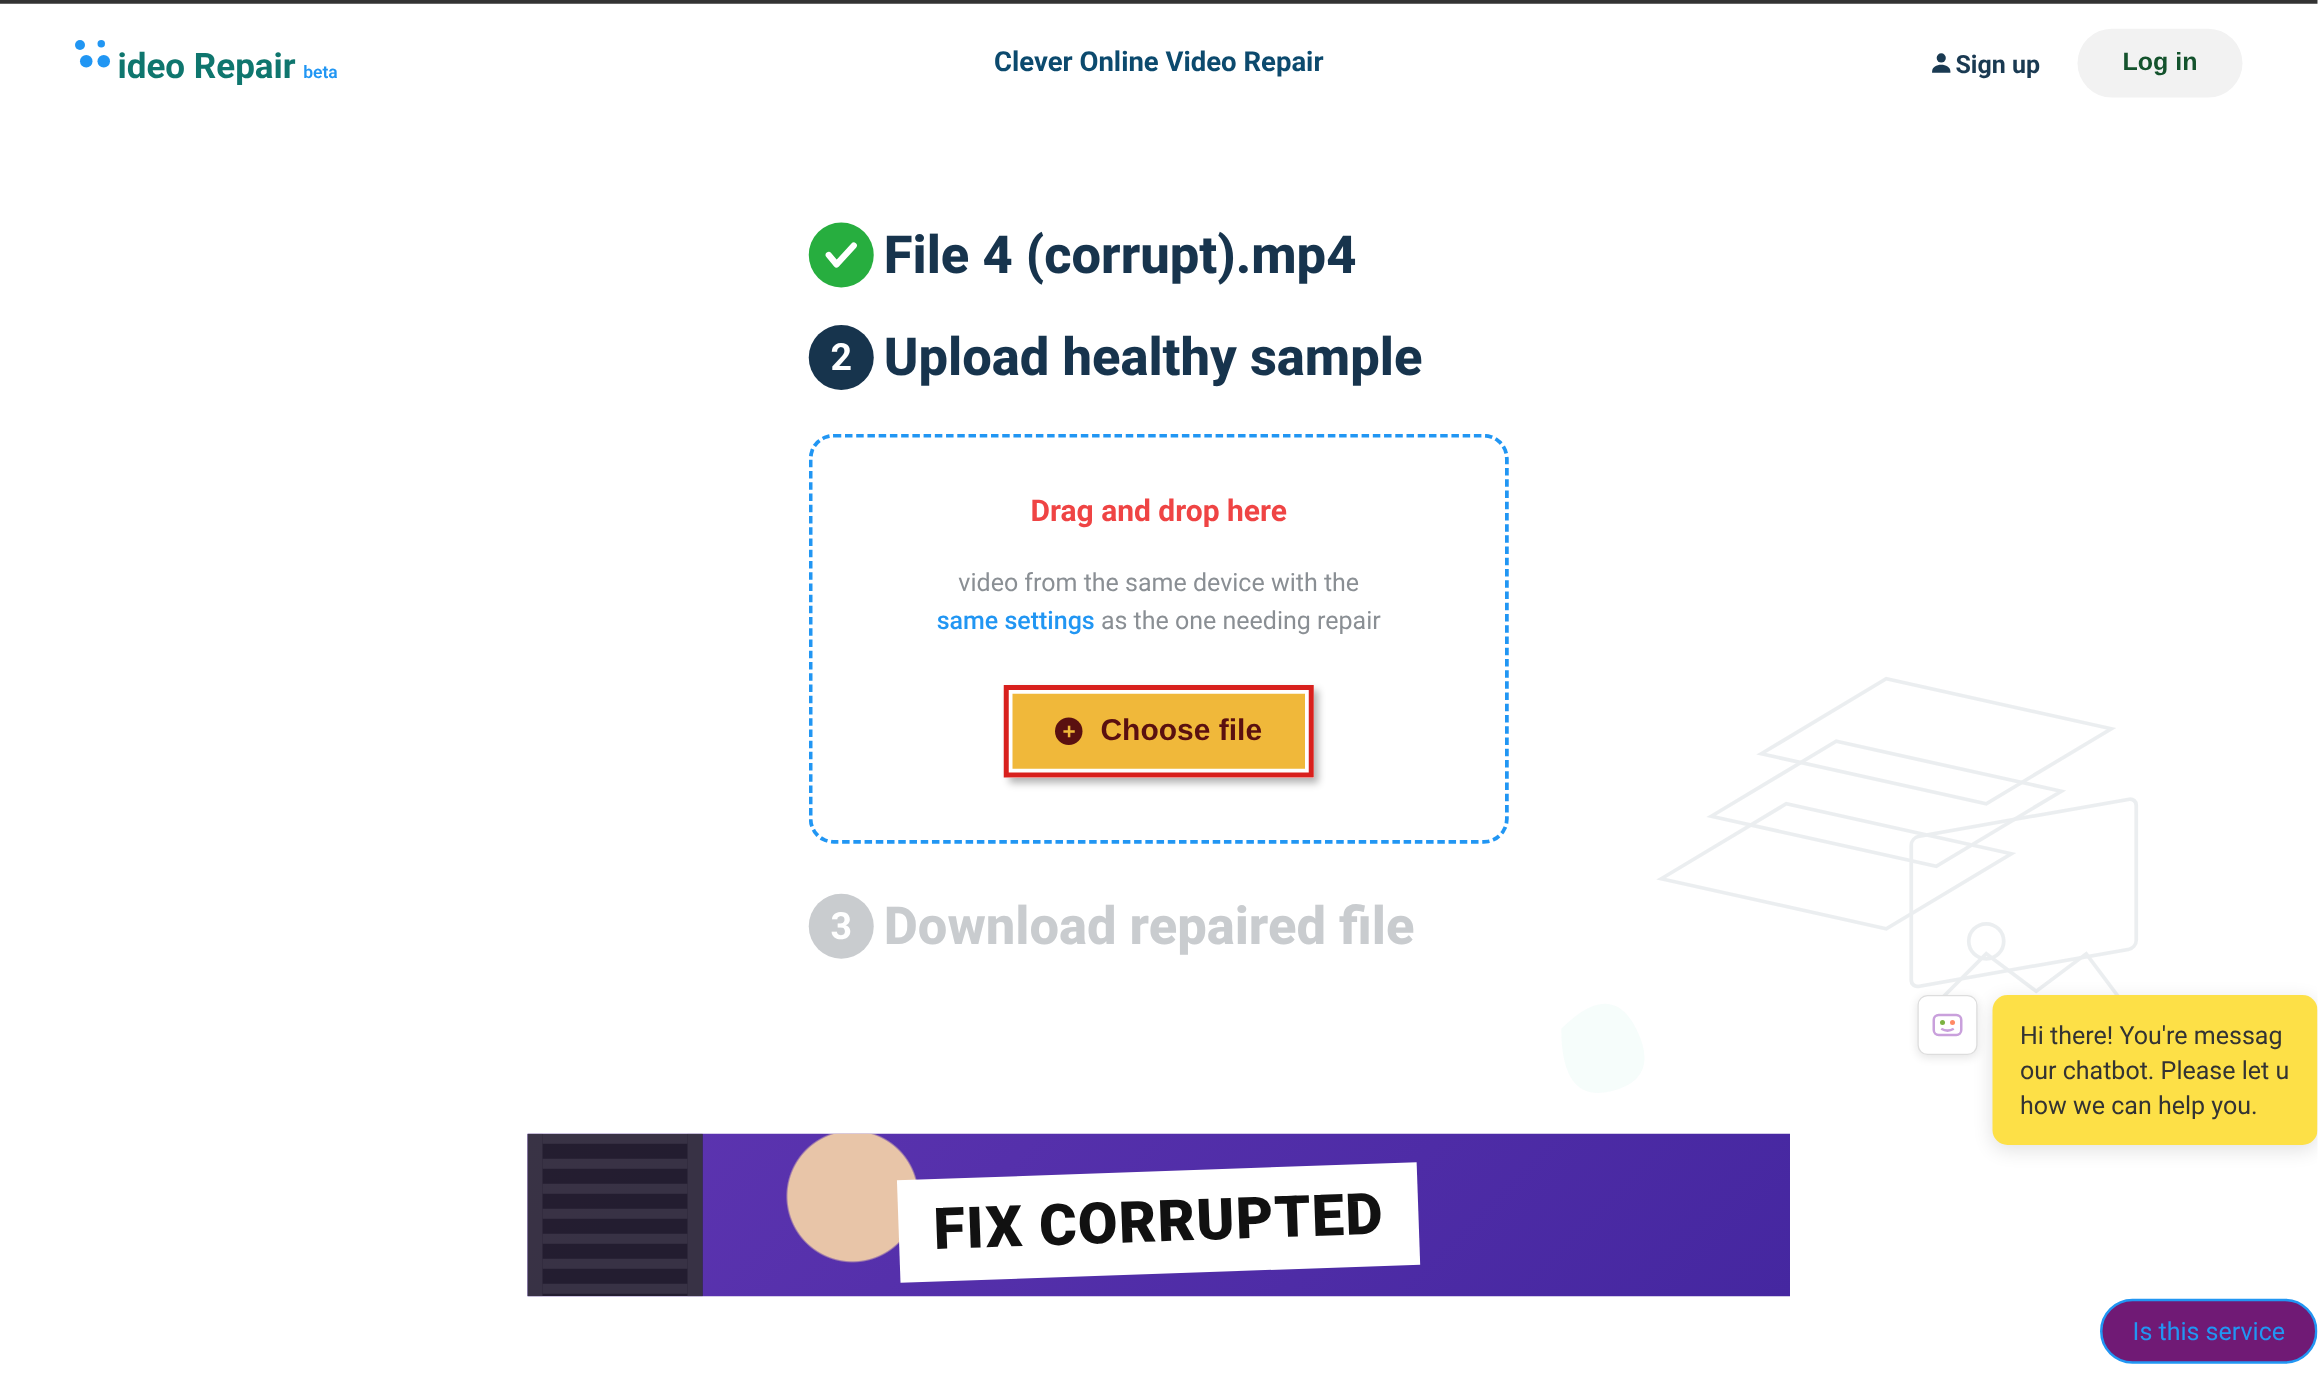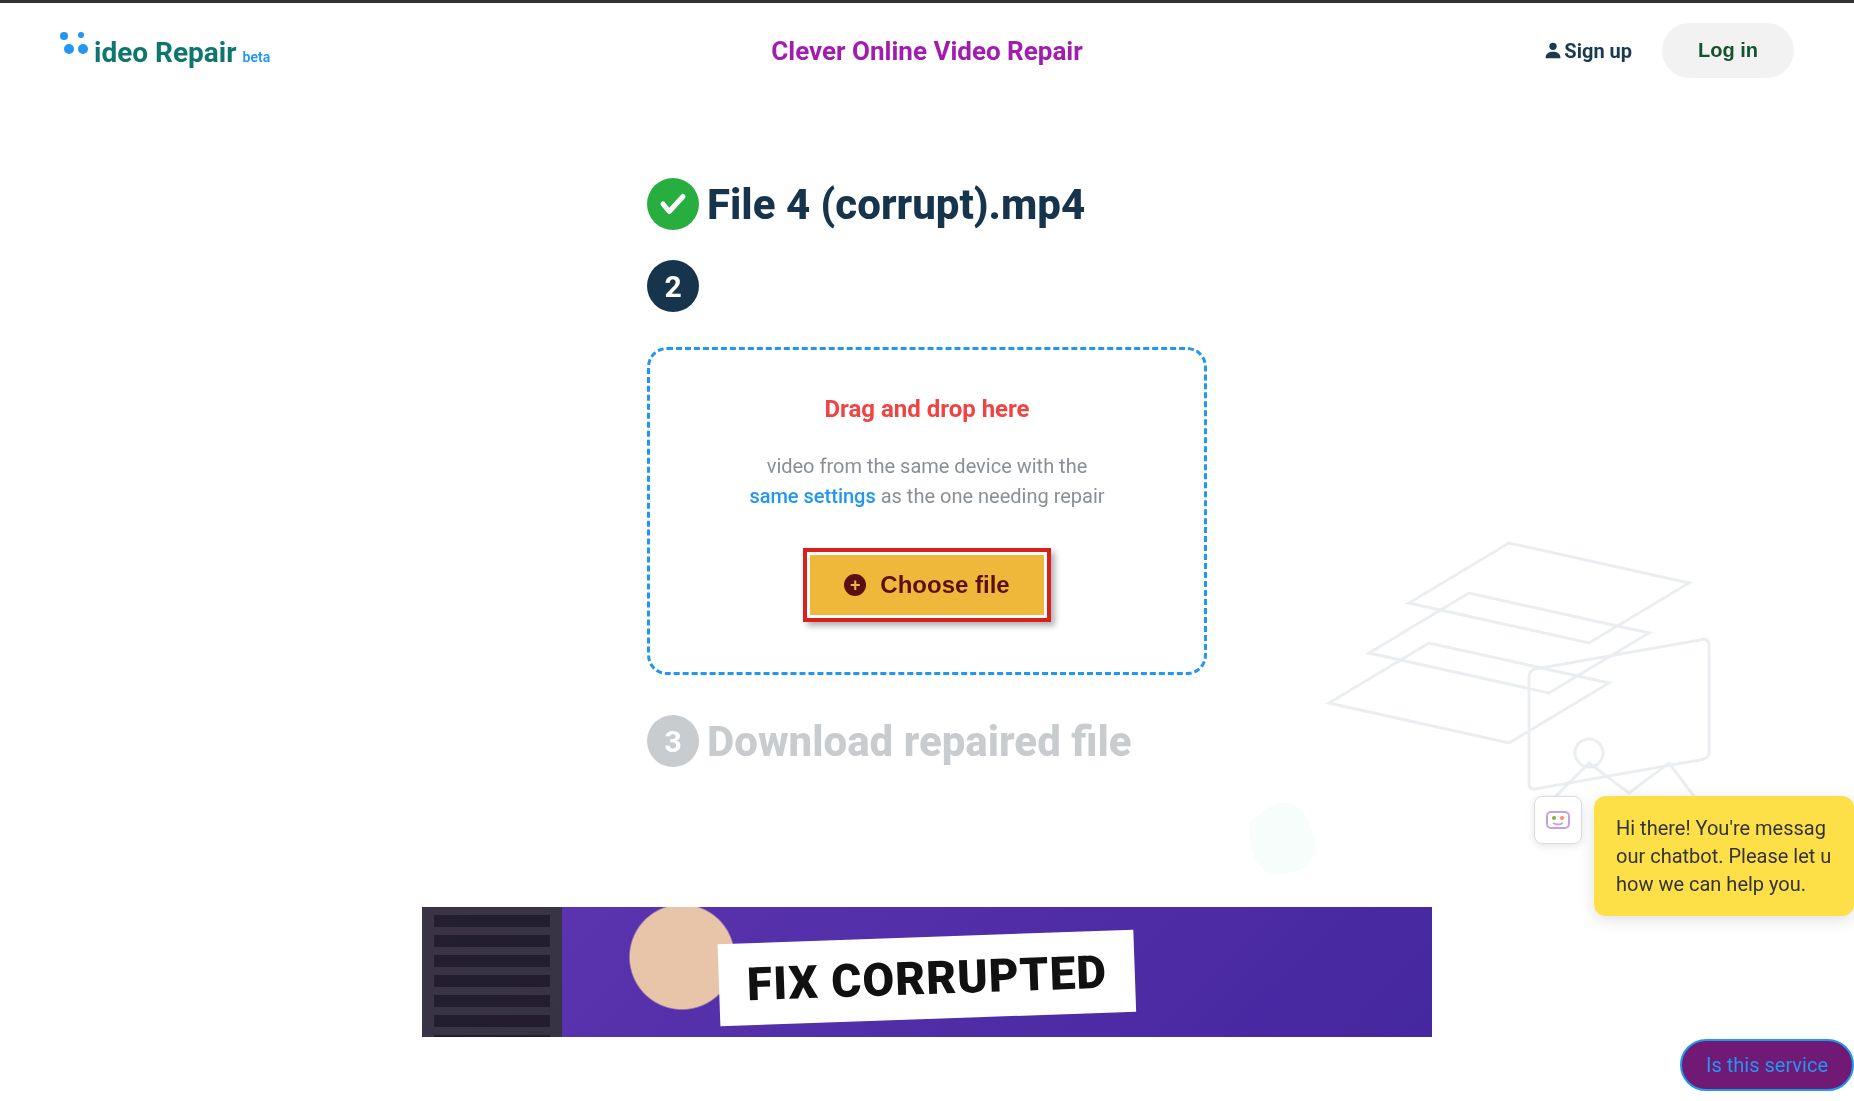--- a/index.html
+++ b/index.html
@@ -68,23 +68,23 @@
     color: #0f766e;
   }
   .logo-beta {
     font-size: 14px;
     font-weight: 600;
     color: #2196F3;
     vertical-align: super;
     margin-left: 4px;
   }
   .header-title {
-    font-size: 26px;
-    font-weight: 700;
-    color: #a21caf;
+    font-size: 22px;
+    font-weight: 700;
+    color: #0c4a6e;
     position: absolute;
     left: 50%;
     transform: translateX(-50%);
   }
   .header-right {
     display: flex;
     align-items: center;
     gap: 30px;
   }
   .signup-area {
@@ -346,20 +346,21 @@
         <div class="step-circle step-done">
           <svg class="check-svg" viewBox="0 0 24 24" fill="none" stroke="#fff" stroke-width="4" stroke-linecap="round" stroke-linejoin="round">
             <polyline points="4 12 9 18 20 6"></polyline>
           </svg>
         </div>
         <div class="step-title">File 4 (corrupt).mp4</div>
       </div>
 
       <div class="step-row">
         <div class="step-circle step-active">2</div>
+        <div class="step-title">Upload healthy sample</div>
       </div>
 
     </div>
   </div>
 
   <div class="dropzone">
     <div class="drop-title">Drag and drop here</div>
     <div class="drop-desc">
       <span>video from the same device with the</span><br>
       <span class="drop-link">same settings</span><span> as the one needing repair</span>

